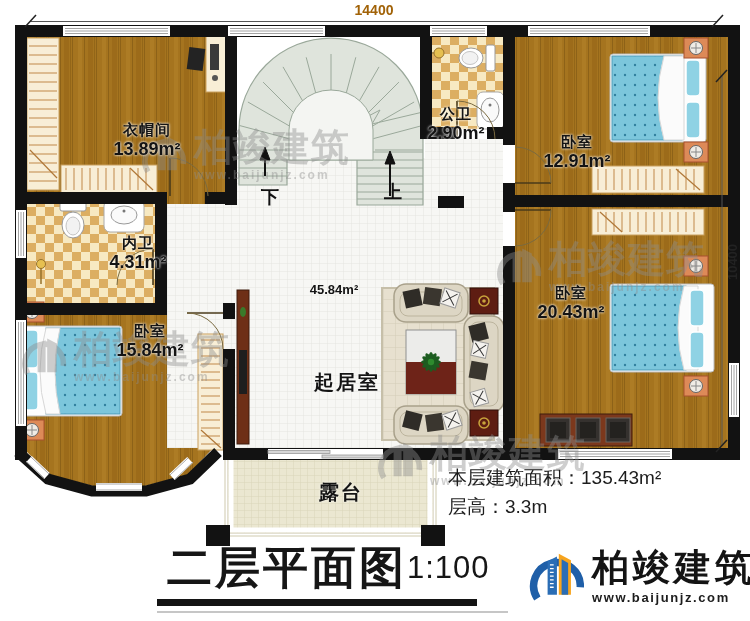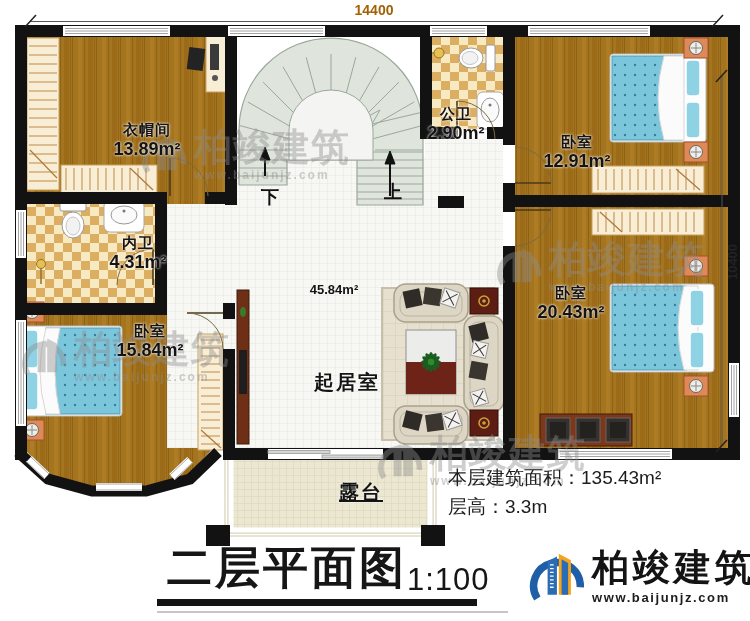--- a/index.html
+++ b/index.html
@@ -11,21 +11,21 @@
            text-shadow:0 0 3px rgba(255,255,255,.85),0 0 2px rgba(255,255,255,.7);white-space:nowrap;}
   .roomlab .nm{font-size:15px;font-weight:700;letter-spacing:1px;}
   .roomlab .ar{font-size:18px;font-weight:700;}
   .biglab{transform:translateX(-50%);font-size:20px;font-weight:700;color:#141414;letter-spacing:2px;
           text-shadow:0 0 3px rgba(255,255,255,.85);white-space:nowrap;}
   .arealab{transform:translateX(-50%);font-size:13px;font-weight:700;color:#141414;white-space:nowrap;}
   .stairlab{transform:translateX(-50%);font-size:18px;font-weight:700;color:#111;white-space:nowrap;}
   .dimtop{transform:translateX(-50%);font-size:14px;font-weight:700;color:#a16207;}
   .dimright{transform:translate(-50%,-50%) rotate(-90deg);font-size:13px;font-weight:700;color:#222;white-space:nowrap;}
   .notes{font-size:19px;color:#1d1d1d;line-height:29px;white-space:nowrap;z-index:3;}
-  .title-block{display:flex;align-items:flex-end;color:#161616;white-space:nowrap;}
+  .title-block{display:flex;align-items:center;color:#161616;white-space:nowrap;}
   .title-block .t-cjk{font-size:45px;font-weight:600;letter-spacing:3px;}
   .title-block .t-scale{font-size:31px;font-weight:400;letter-spacing:1px;}
   .t-underline{position:absolute;background:#141414;z-index:3;}
   .t-underline2{position:absolute;background:#c6c6c6;z-index:3;}
   .logo{display:flex;align-items:center;gap:8px;z-index:3;}
   .logo .lg-name{font-size:37px;font-weight:800;color:#141414;letter-spacing:4px;line-height:1;white-space:nowrap;}
   .logo .lg-url{font-size:13px;font-weight:700;color:#1c1c1c;letter-spacing:1.6px;margin-top:4px;white-space:nowrap;}
   .wm{position:absolute;display:flex;align-items:center;gap:6px;color:#8d8d8d;opacity:.42;z-index:2;pointer-events:none;}
   .wm .wm-name{font-size:38px;font-weight:700;letter-spacing:1px;line-height:1;white-space:nowrap;}
   .wm .wm-url{font-size:12px;font-weight:700;letter-spacing:2px;margin-top:2px;white-space:nowrap;}
@@ -487,21 +487,21 @@
 <div class="abs roomlab" style="left:571px;top:285px;">
   <div class="nm">卧室</div>
   <div class="ar">20.43m²</div>
 </div>
 <div class="abs roomlab" style="left:150px;top:323px;">
   <div class="nm">卧室</div>
   <div class="ar">15.84m²</div>
 </div>
 <div class="abs arealab" style="left:334px;top:254px;margin-top:28px;">45.84m²</div>
 <div class="abs biglab" style="left:347px;top:369px;">起居室</div>
-<div class="abs biglab" style="left:361px;top:479px;text-decoration:underline;">露台</div>
+<div class="abs biglab" style="left:341px;top:479px;">露台</div>
 
 <div class="abs stairlab" style="left:270px;top:185px;">下</div>
 <div class="abs stairlab" style="left:393px;top:180px;">上</div>
 
 <div class="abs notes" style="left:448px;top:463px;">
   <div><span>本层建筑面积：</span><span>135.43m²</span></div>
   <div><span>层高：</span><span>3.3m</span></div>
 </div>
 
 <div class="abs title-block" style="left:167px;top:538px;">

